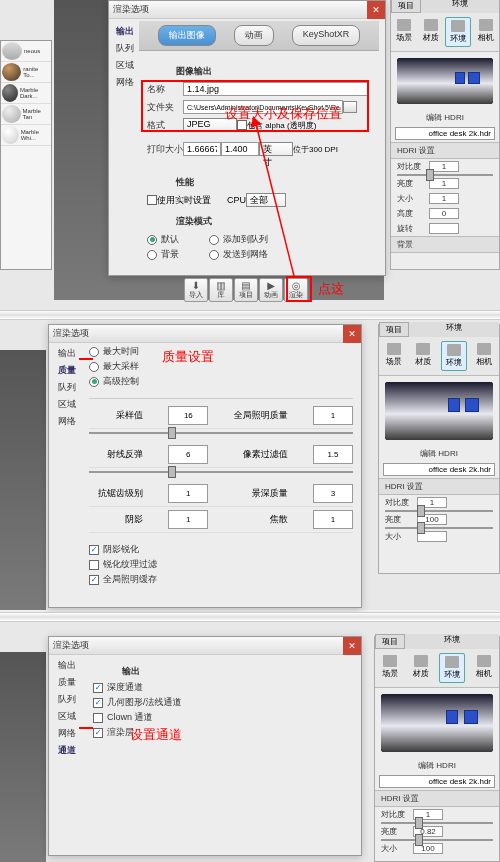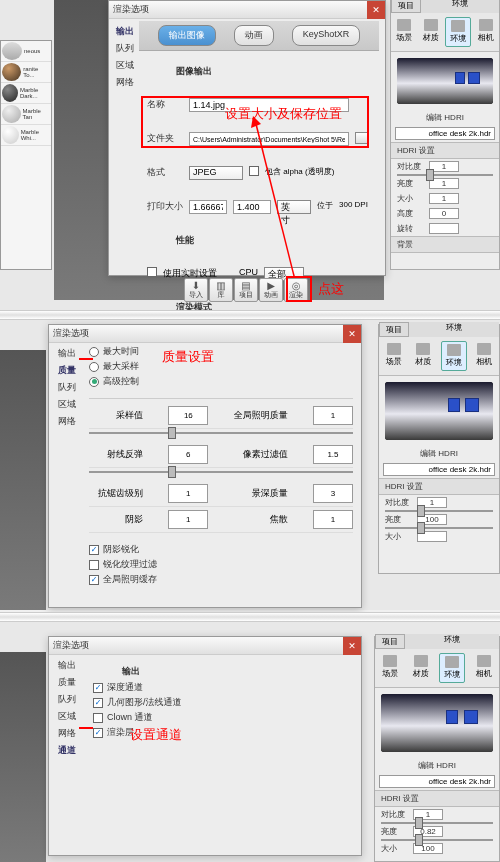--- a/index.html
+++ b/index.html
@@ -8,21 +8,21 @@
 .dialog { position: absolute; background: #ededed; border: 1px solid #999; box-shadow: 0 2px 8px rgba(0,0,0,0.2); }
 .dialog-titlebar { background: linear-gradient(#fafafa,#e0e0e0); height: 18px; border-bottom: 1px solid #ccc; display: flex; align-items: center; padding: 0 4px; font-size: 9px; color: #333; position: relative; }
 .dialog-close { position: absolute; right: 0; top: 0; width: 18px; height: 18px; background: #c84535; color: #fff; font-size: 9px; display: flex; align-items: center; justify-content: center; }
 .tabs-bar { background: linear-gradient(#d8d8d8,#c8c8c8); padding: 4px 8px; display: flex; gap: 18px; border-bottom: 1px solid #aaa; }
 .tab-btn { font-size: 9px; padding: 3px 10px; background: linear-gradient(#f8f8f8,#e0e0e0); border: 1px solid #888; border-radius: 8px; color: #333; }
 .tab-btn.active { background: linear-gradient(#6ab0e8,#4a90d0); color: #fff; }
 .dialog-body { padding: 8px 12px; }
 .side-tab { font-size: 9px; color: #333; padding: 2px 0; text-align: center; }
 .side-tab.active { color: #336; font-weight: bold; }
 .red-mark { position: absolute; background: red; width: 14px; height: 2px; }
-.form-row { display: flex; margin: 20px 0; font-size: 9px; gap: 6px; }
+.form-row { display: flex; align-items: center; margin: 4px 0; font-size: 9px; }
 .form-label { color: #333; width: 36px; font-size: 9px; }
 .form-input { border: 1px solid #999; background: #fff; font-size: 9px; padding: 1px 3px; height: 14px; }
 .form-select { border: 1px solid #888; background: linear-gradient(#fff,#eee); font-size: 9px; height: 14px; padding: 0 14px 0 3px; position: relative; }
 .red-box { border: 2px solid red; position: absolute; }
 .annot { position: absolute; color: red; font-size: 13px; font-weight: normal; }
 .arrow-svg { position: absolute; }
 .section-label { font-size: 9px; color: #333; font-weight: bold; margin: 8px 0 3px; padding-left: 29px; }
 .radio-row { display: flex; align-items: center; gap: 4px; font-size: 9px; color: #333; margin: 2px 0; }
 .radio { width: 10px; height: 10px; border: 1px solid #666; border-radius: 50%; display: inline-flex; align-items: center; justify-content: center; background: #fff; }
 .radio.checked::after { content: ''; width: 5px; height: 5px; background: #3a7; border-radius: 50%; }
@@ -106,21 +106,21 @@
         <div class="tab-btn">动画</div>
         <div class="tab-btn">KeyShotXR</div>
       </div>
 
       <div class="dialog-body" style="padding:6px 8px;">
         <div class="section-label">图像输出</div>
 
         <div style="position:relative;">
           <div class="form-row">
             <span class="form-label">名称</span>
-            <input class="form-input" style="width: 160px;" value="1.14.jpg">
+            <input class="form-input" style="width: 186px;" value="1.14.jpg">
           </div>
           <div class="form-row">
             <span class="form-label">文件夹</span>
             <input class="form-input" style="width: 160px; font-size: 7px;" value="C:\Users\Administrator\Documents\KeyShot 5\Renderings">
             <span style="width:14px;height:12px;background:linear-gradient(#fff,#ddd);border:1px solid #888;display:inline-block;"></span>
           </div>
           <div class="form-row">
             <span class="form-label">格式</span>
             <span class="form-select" style="width:54px;display:inline-block;">JPEG</span>
             <span class="checkbox"></span>

